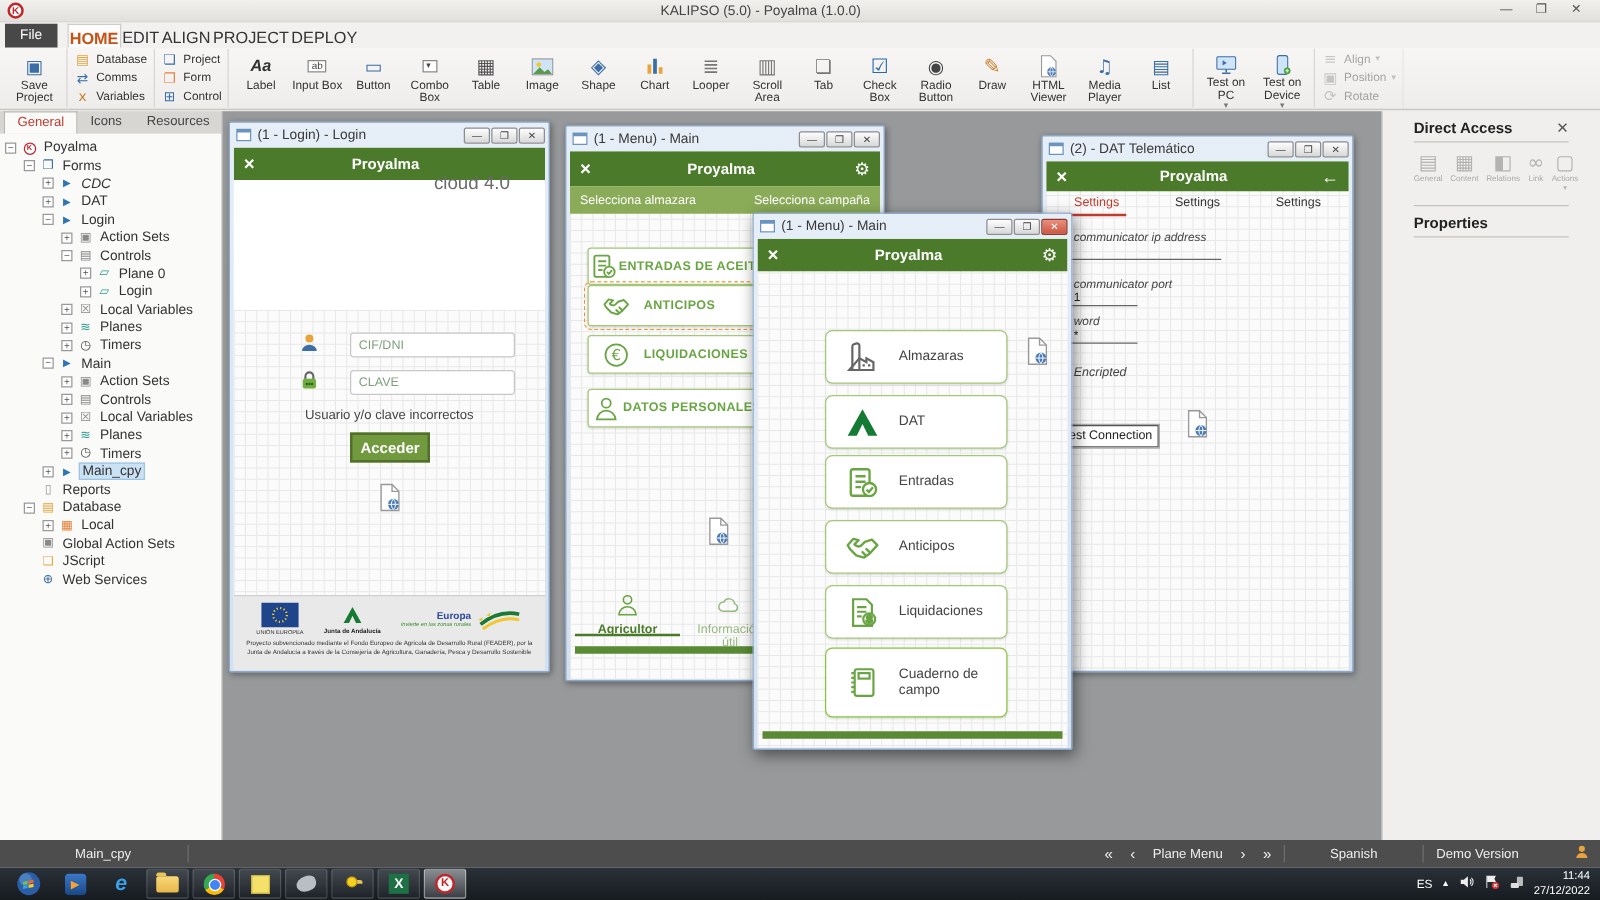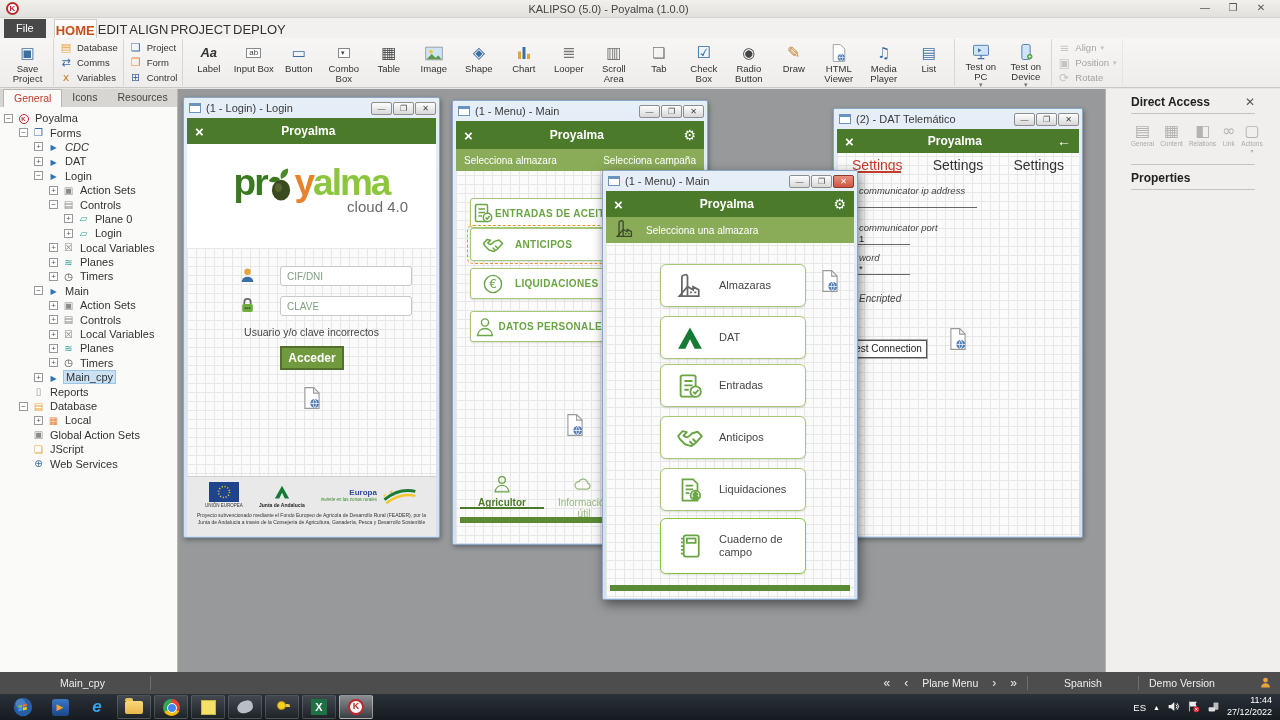--- a/index.html
+++ b/index.html
@@ -108,21 +108,21 @@
   .tab-underline { position:absolute; height:2px; background:#4a7a28; }
 
   
   .pbtn { position:absolute; left:54px; width:146px; background:#fff; border:1px solid #a5c878; border-radius:6px; display:flex; align-items:center; box-shadow:0 1px 2px rgba(0,0,0,.12); }
   .pbtn .mic { width:58px; display:flex; justify-content:center; }
   .pbtn .plabel { color:#444; font-size:11px; line-height:1.2; }
   .pbtn.hilite { border:1.5px solid #8cc63f; }
 
   
   .dtabs { position:absolute; left:0; right:0; display:flex; }
-  .dtab { flex:1; text-align:center; font-size:14px; color:#333; }
+  .dtab { flex:1; text-align:center; font-size:10px; color:#333; }
   .dtab.active { color:#c23b2a; }
   .dredline { position:absolute; height:2px; background:#c23b2a; }
   .dfield-label { position:absolute; font-size:9.5px; color:#444; white-space:nowrap;font-style:italic; }
   .dfield-value { position:absolute; font-size:9.5px; color:#222; }
   .dline { position:absolute; border-bottom:1px solid #666; }
   .dbtn { position:absolute; border:1px solid #555; outline:1px solid #aaa; background:#fff; font-size:10px; text-align:center; line-height:16px; color:#222; }
 
   
   .statusbar { position:absolute; top:672px; left:0; width:1280px; height:22px; background:#4d4d4d; color:#eee; display:flex; align-items:center; font-size:10.5px; }
   .sb-sep { width:1px; height:14px; background:#6e6e6e; margin:0 10px; }
@@ -525,33 +525,20 @@
             <span class="wb">✕</span>
           </span>
         </div>
         <div class="win-body" style="height:418px;">
           <div class="ghead" style="height:26px;">
             <span class="hx">×</span>
             <span class="htitle">Proyalma</span>
             <span class="hright"></span>
           </div>
           <div style="position:absolute; top:26px; left:0; right:0; height:104px; background:#fff;">
-            <div class="logo-row" style="margin-top:18px;">
-              <span class="lg-pr">pr</span>
-              <span style="margin:0 1px;">
-                <svg width="26" height="34" viewBox="0 0 30 38">
-                    <path d="M15 12C13 5 17 1 23 0c1 6-2 10-8 12z" fill="#4a8a2a"></path>
-                    <path d="M14 12C9 8 4 9 1 14c4 3 9 2 13-2z" fill="#3a7a1f"></path>
-                    <ellipse cx="15" cy="25" rx="10.5" ry="12" fill="#3a4a1e"></ellipse>
-                    <ellipse cx="12" cy="22" rx="4" ry="5" fill="#6a7a3e" opacity=".6"></ellipse>
-                  </svg>
-              </span>
-              <span class="lg-y">y</span>
-              <span class="lg-alma">alma</span>
-            </div>
             <div class="lg-sub">cloud 4.0</div>
           </div>
           <div class="grid" style="position:absolute; top:130px; left:0; right:0; height:228px;">
             <div class="lfield" style="left:52px; top:18px;">
               <span id="ic-user"><svg width="17" height="17" viewBox="0 0 16 16">
                     <circle cx="8" cy="4.5" r="3" fill="#e8a33d"></circle>
                     <path d="M2.5 14a5.5 4.8 0 0 1 11 0z" fill="#3b6ea5"></path>
                   </svg></span>
               <input placeholder="CIF/DNI" style="">
             </div>
@@ -746,28 +733,20 @@
             <span class="wb">—</span>
             <span class="wb">❐</span>
             <span class="wb close-red">✕</span>
           </span>
         </div>
         <div class="win-body grid" style="height:407px;">
           <div class="ghead" style="height:26px; z-index:2;">
             <span class="hx">×</span>
             <span class="htitle">Proyalma</span>
             <span class="hright">⚙</span>
-          </div>
-          <div class="gsub" style="top:26px; height:26px; z-index:2; gap:10px;">
-            <span id="ic-factory-sub"><svg width="22" height="22" viewBox="0 0 24 24" fill="none" stroke="#3a4a2a" stroke-width="1.4">
-                  <path d="M5.5 20V5c0-.8.5-1.4 1.2-1.6l1.8-.4c.8-.1 1.5.5 1.5 1.4V20"></path>
-                  <path d="M10 12.5l4.5 2.5v-2.5l4.5 2.5V20H3.5z"></path>
-                  <path d="M12 17h1.5M15.5 17H17"></path>
-                </svg></span>
-            <span>Selecciona una almazara</span>
           </div>
           <div id="popup-buttons">
               <div class="pbtn" style="top: 73px; height: 43px;">
                 <span class="mic">
                   <svg width="30" height="30" viewBox="0 0 24 24" fill="none" stroke="#666" stroke-width="1.4">
                     <path d="M5.5 20V5c0-.8.5-1.4 1.2-1.6l1.8-.4c.8-.1 1.5.5 1.5 1.4V20"></path>
                     <path d="M10 12.5l4.5 2.5v-2.5l4.5 2.5V20H3.5z"></path>
                     <path d="M12 17h1.5M15.5 17H17"></path>
                   </svg>
                 </span>

